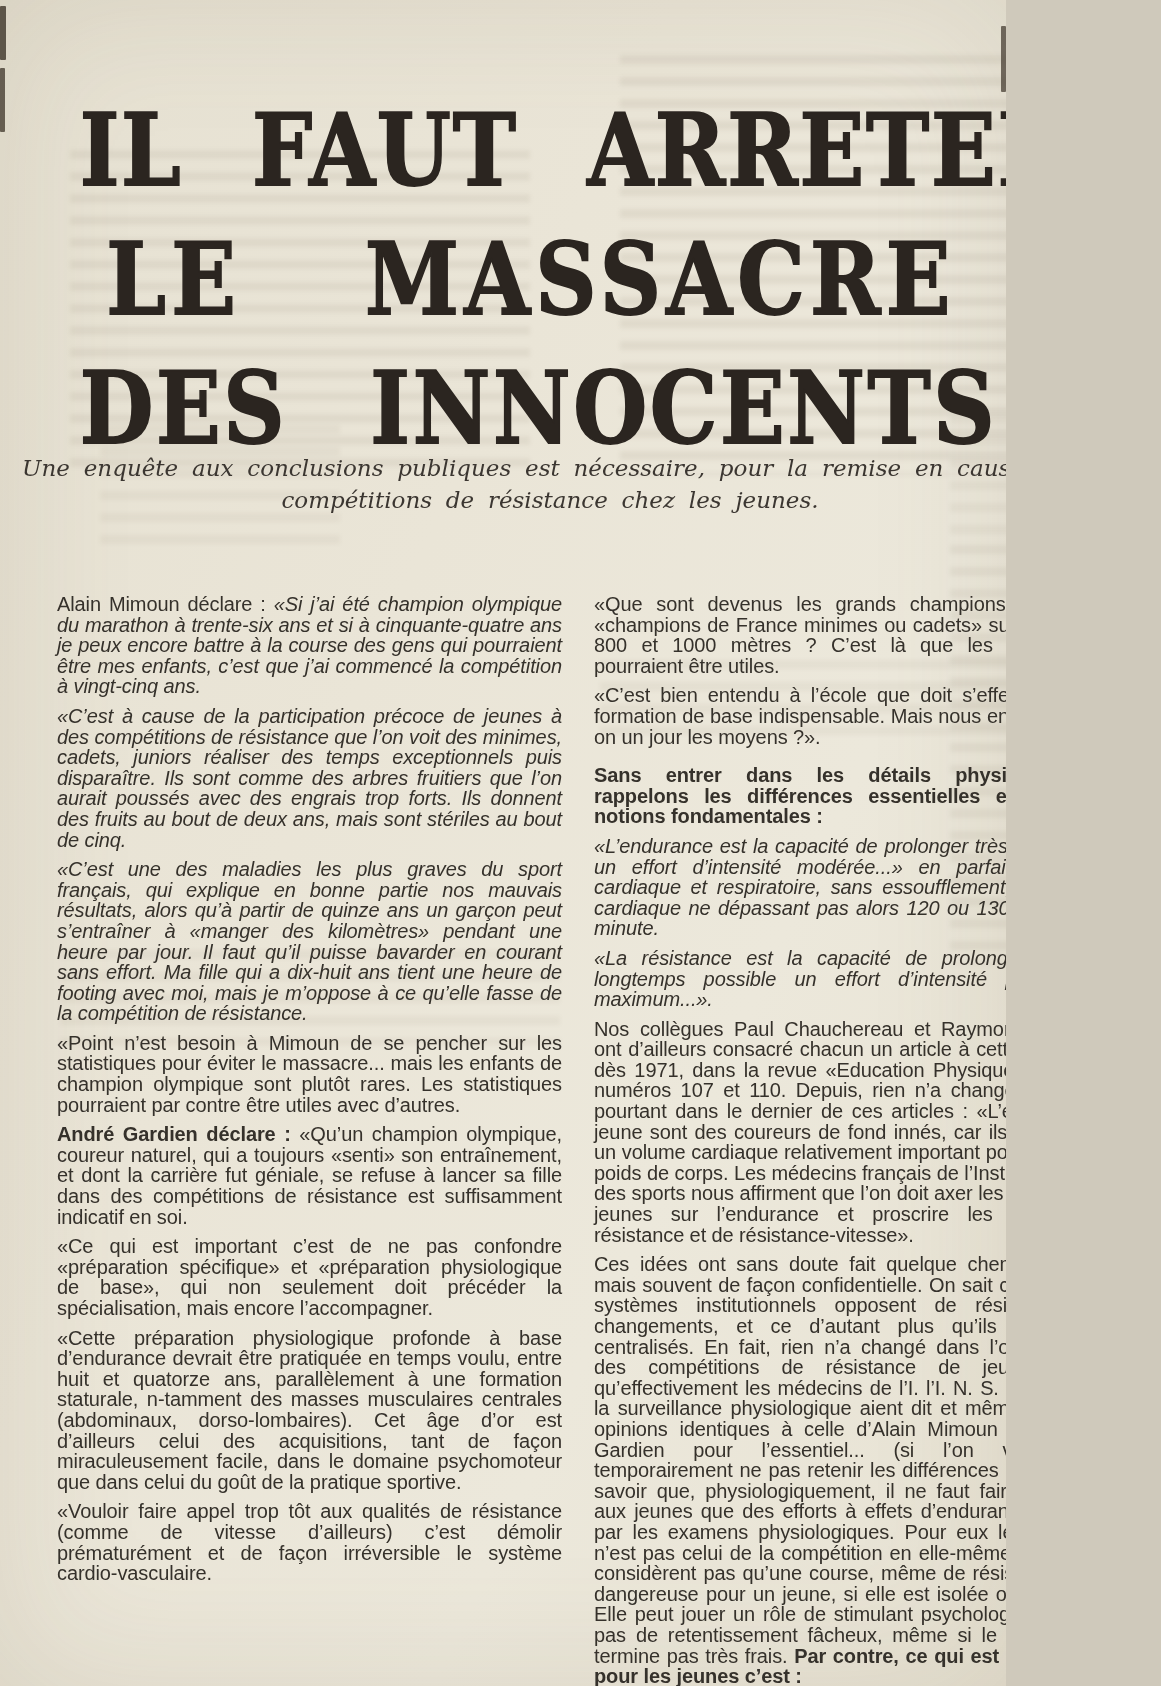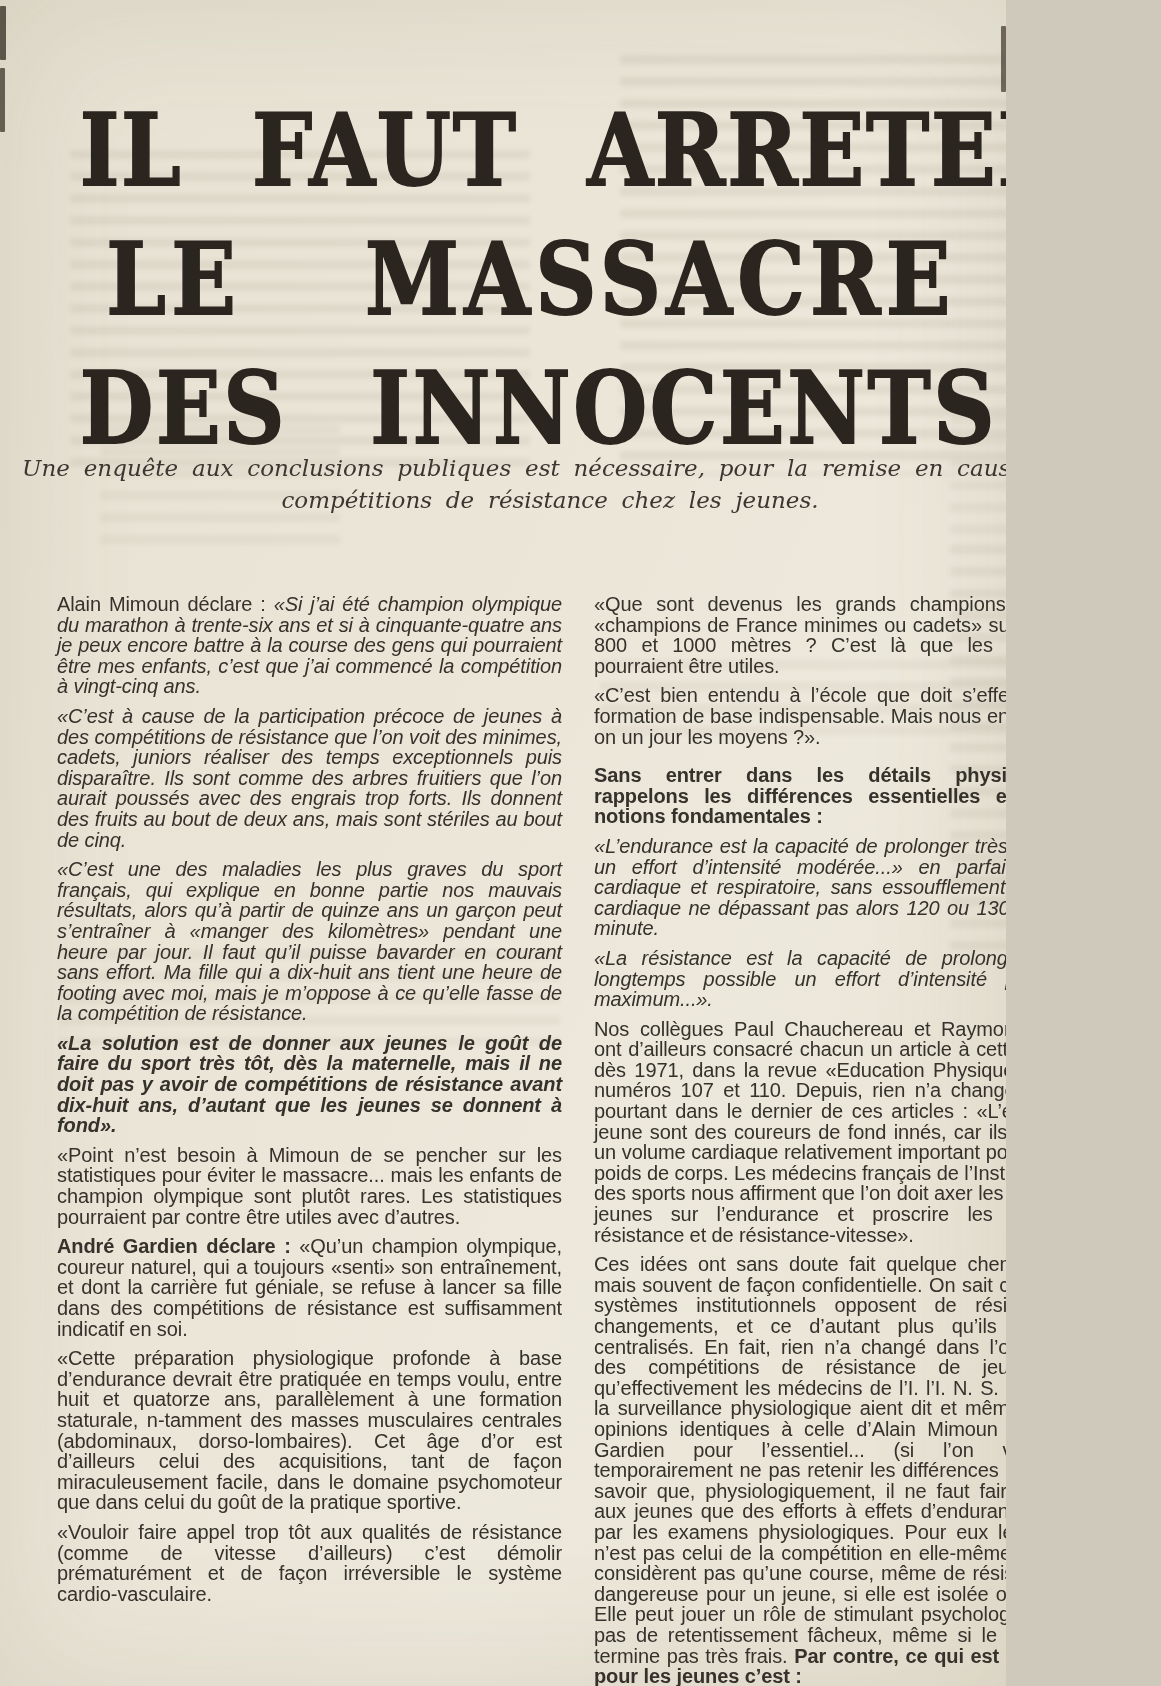--- a/index.html
+++ b/index.html
@@ -66,23 +66,23 @@
     <div class="title-line l2">LE MASSACRE</div>
     <div class="title-line l3">DES INNOCENTS</div>
   </header>
 
   <p class="subtitle">Une enquête aux conclusions publiques est nécessaire, pour la remise en cause des compétitions de résistance chez les jeunes.</p>
 
   <section class="col col-left">
     <p><span class="lead">Alain Mimoun déclare : </span><span class="it">«Si j’ai été champion olympique du marathon à trente-six ans et si à cinquante-quatre ans je peux encore battre à la course des gens qui pourraient être mes enfants, c’est que j’ai commencé la compétition à vingt-cinq ans.</span></p>
     <p class="it">«C’est à cause de la participation précoce de jeunes à des compétitions de résistance que l’on voit des minimes, cadets, juniors réaliser des temps exceptionnels puis disparaître. Ils sont comme des arbres fruitiers que l’on aurait poussés avec des engrais trop forts. Ils donnent des fruits au bout de deux ans, mais sont stériles au bout de cinq.</p>
     <p class="it">«C’est une des maladies les plus graves du sport français, qui explique en bonne partie nos mauvais résultats, alors qu’à partir de quinze ans un garçon peut s’entraîner à «manger des kilomètres» pendant une heure par jour. Il faut qu’il puisse bavarder en courant sans effort. Ma fille qui a dix-huit ans tient une heure de footing avec moi, mais je m’oppose à ce qu’elle fasse de la compétition de résistance.</p>
-    <p class="it bold">«La solution est de donner aux jeunes le goût de faire du sport très tôt, dès la maternelle, mais il ne doit pas y avoir de compétitions de résistance avant dix-huit ans, d’autant que les jeunes se donnent à fond».</p>
     <p>«Point n’est besoin à Mimoun de se pencher sur les statistiques pour éviter le massacre... mais les enfants de champion olympique sont plutôt rares. Les statistiques pourraient par contre être utiles avec d’autres.</p>
     <p><span class="lead bold">André Gardien déclare : </span><span>«Qu’un champion olympique, coureur naturel, qui a toujours «senti» son entraînement, et dont la carrière fut géniale, se refuse à lancer sa fille dans des compétitions de résistance est suffisamment indicatif en soi.</span></p>
+    <p>«Ce qui est important c’est de ne pas confondre «préparation spécifique» et «préparation physiologique de base», qui non seulement doit précéder la spécialisation, mais encore l’accompagner.</p>
     <p>«Cette préparation physiologique profonde à base d’endurance devrait être pratiquée en temps voulu, entre huit et quatorze ans, parallèlement à une formation staturale, n-tamment des masses musculaires centrales (abdominaux, dorso-lombaires). Cet âge d’or est d’ailleurs celui des acquisitions, tant de façon miraculeusement facile, dans le domaine psychomoteur que dans celui du goût de la pratique sportive.</p>
     <p>«Vouloir faire appel trop tôt aux qualités de résistance (comme de vitesse d’ailleurs) c’est démolir prématurément et de façon irréversible le système cardio-vasculaire.</p>
   </section>
 
   <section class="col col-right">
     <p>«Que sont devenus les grands champions en herbe «champions de France minimes ou cadets» sur 250, 600, 800 et 1000 mètres ? C’est là que les statistiques pourraient être utiles.</p>
     <p>«C’est bien entendu à l’école que doit s’effectuer cette formation de base indispensable. Mais nous en donnera-t-on un jour les moyens ?».</p>
     <p class="bold gap-before">Sans entrer dans les détails physiologiques, rappelons les différences essentielles entre deux notions fondamentales :</p>
     <p class="it">«L’endurance est la capacité de prolonger très longtemps un effort d’intensité modérée...» en parfaite aisance cardiaque et respiratoire, sans essoufflement, le rythme cardiaque ne dépassant pas alors 120 ou 130 pulsations minute.</p>
     <p class="it">«La résistance est la capacité de prolonger le plus longtemps possible un effort d’intensité proche du maximum...».</p>

